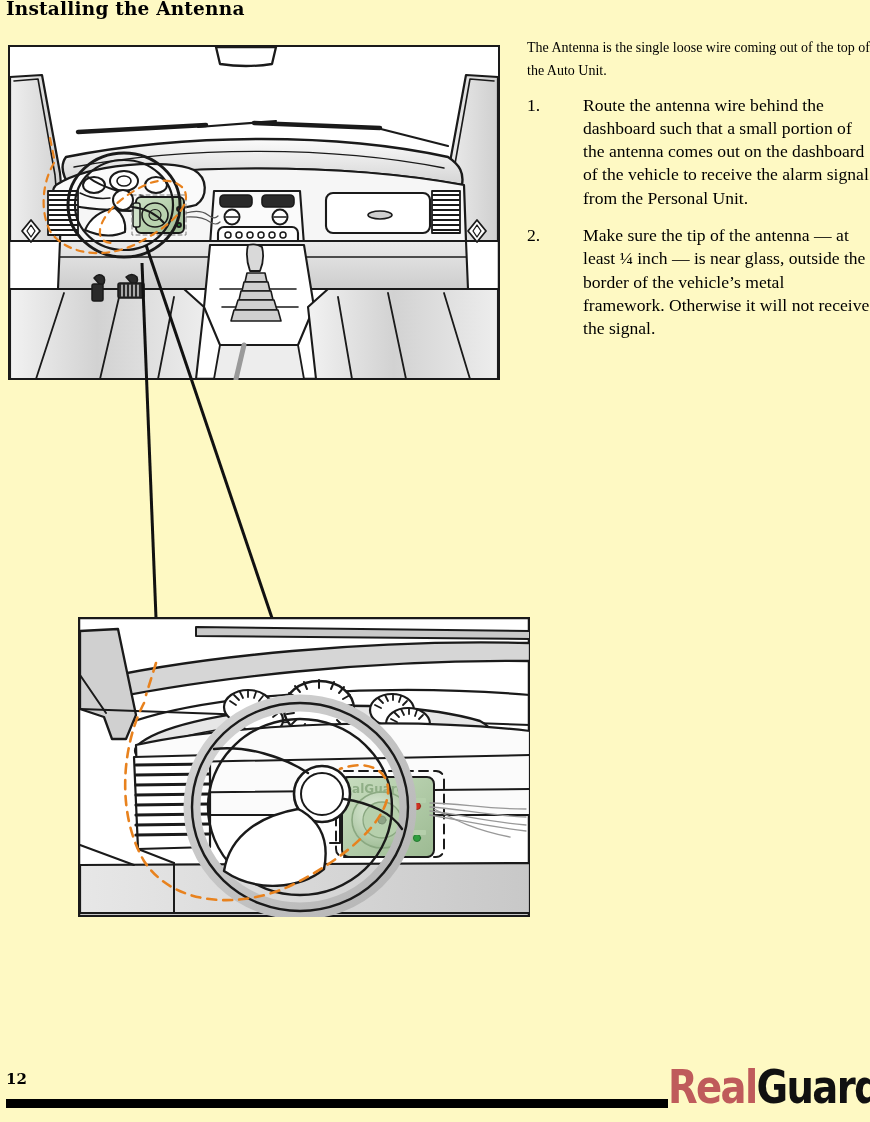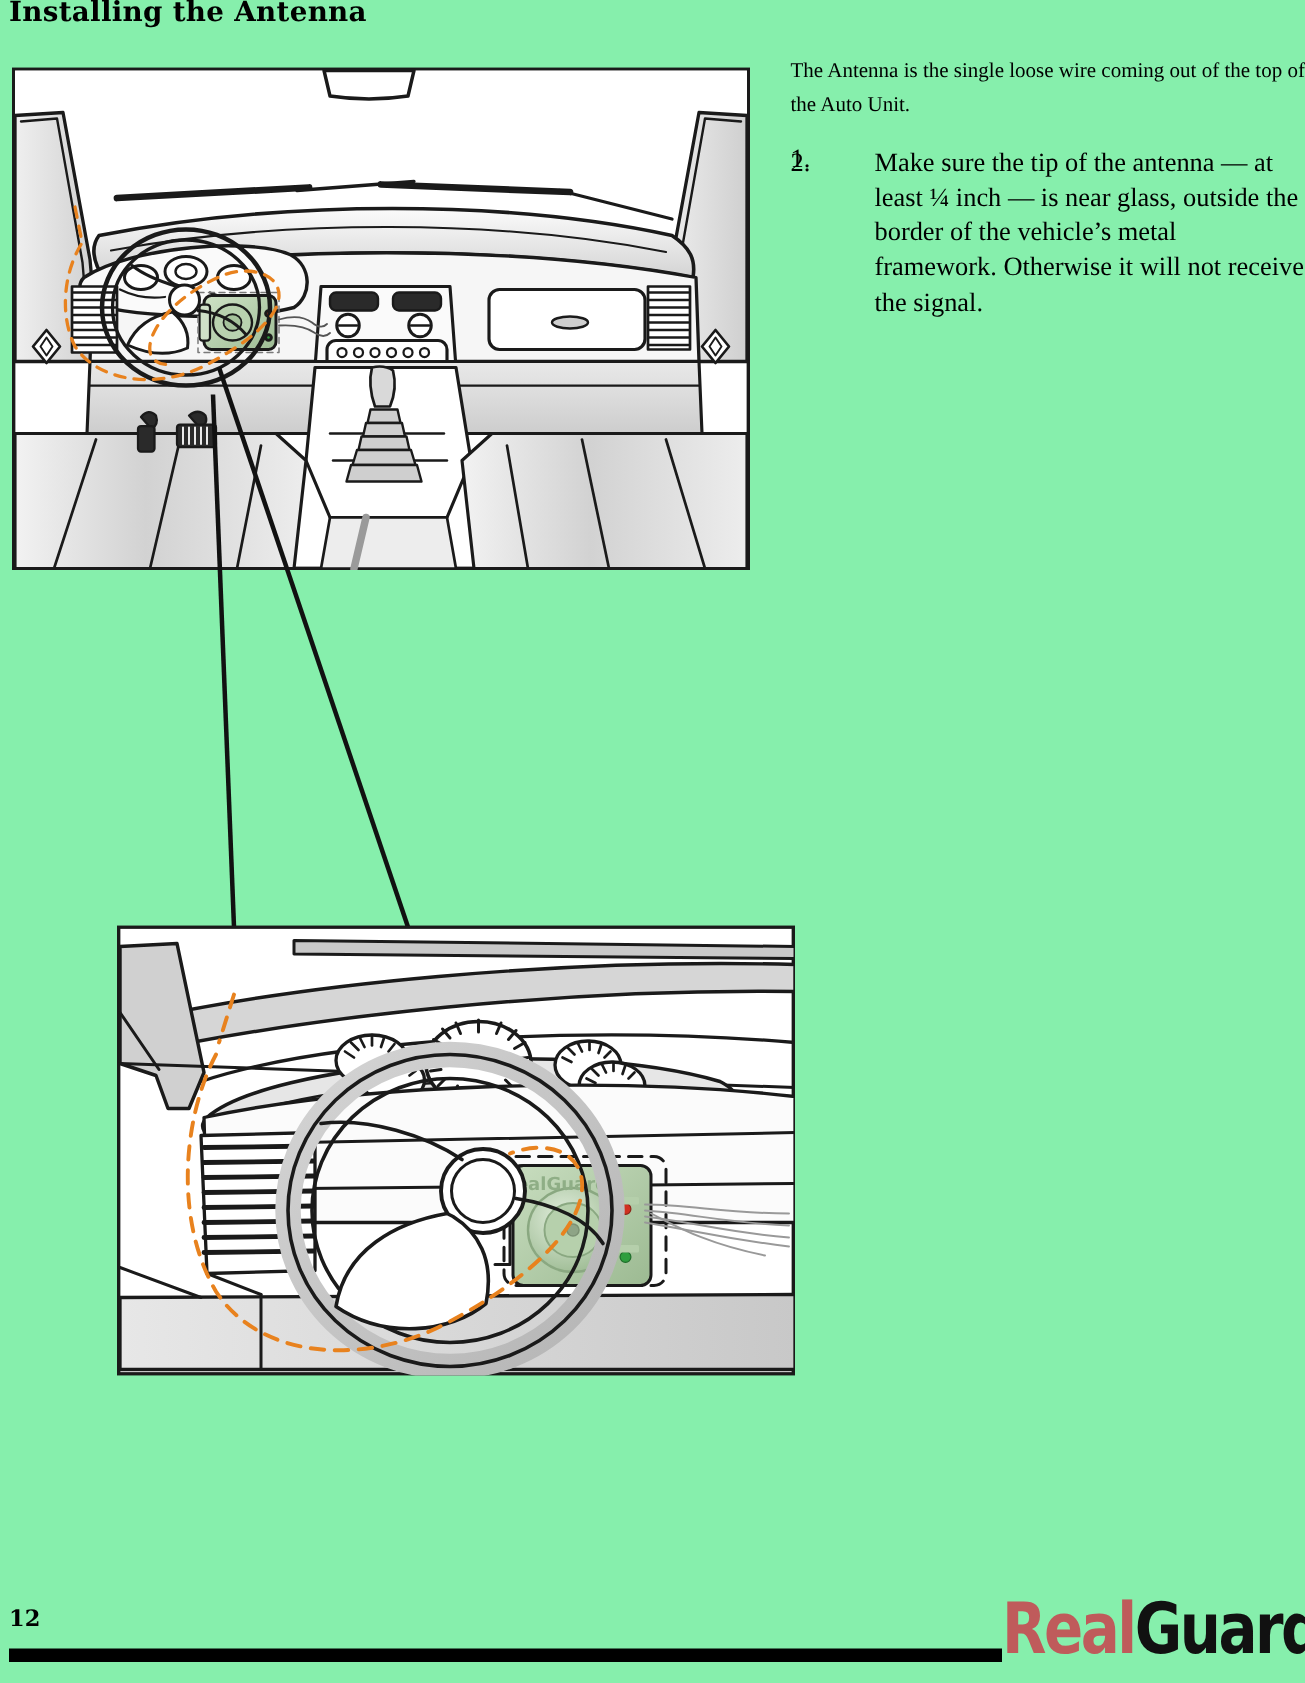--- a/index.html
+++ b/index.html
@@ -9,21 +9,21 @@
   }
   body {
     font-family: "Liberation Serif", "DejaVu Serif", serif;
     color: #000000;
   }
   #page {
     position: relative;
     width: 870px;
     height: 1122px;
     overflow: hidden;
-    background: #86efac;
+    background: #fef9c3;
   }
 
   
   #page-title {
     position: absolute;
     left: 6px;
     top: -2px;
     font-family: "DejaVu Serif", "Liberation Serif", serif;
     font-weight: bold;
     font-size: 18.5px;
@@ -470,20 +470,21 @@
         </g>
       </g>
     </svg>
   </div>
 
   <div id="text-column">
     <p class="body-para">The Antenna is the single loose wire coming out of the top of the Auto Unit.</p>
 
     <div class="numbered-item">
       <span class="num">1.</span>
+      <span>Route the antenna wire behind the dashboard such that a small portion of the antenna comes out on the dashboard of the vehicle to receive the alarm signal from the Personal Unit.</span>
     </div>
 
     <div class="numbered-item">
       <span class="num">2.</span>
       <span>Make sure the tip of the antenna — at least ¼ inch — is near glass, outside the border of the vehicle’s metal framework. Otherwise it will not receive the signal.</span>
     </div>
   </div>
 
   <div id="footer-pagenum">12</div>
   <div id="footer-rule"></div>

